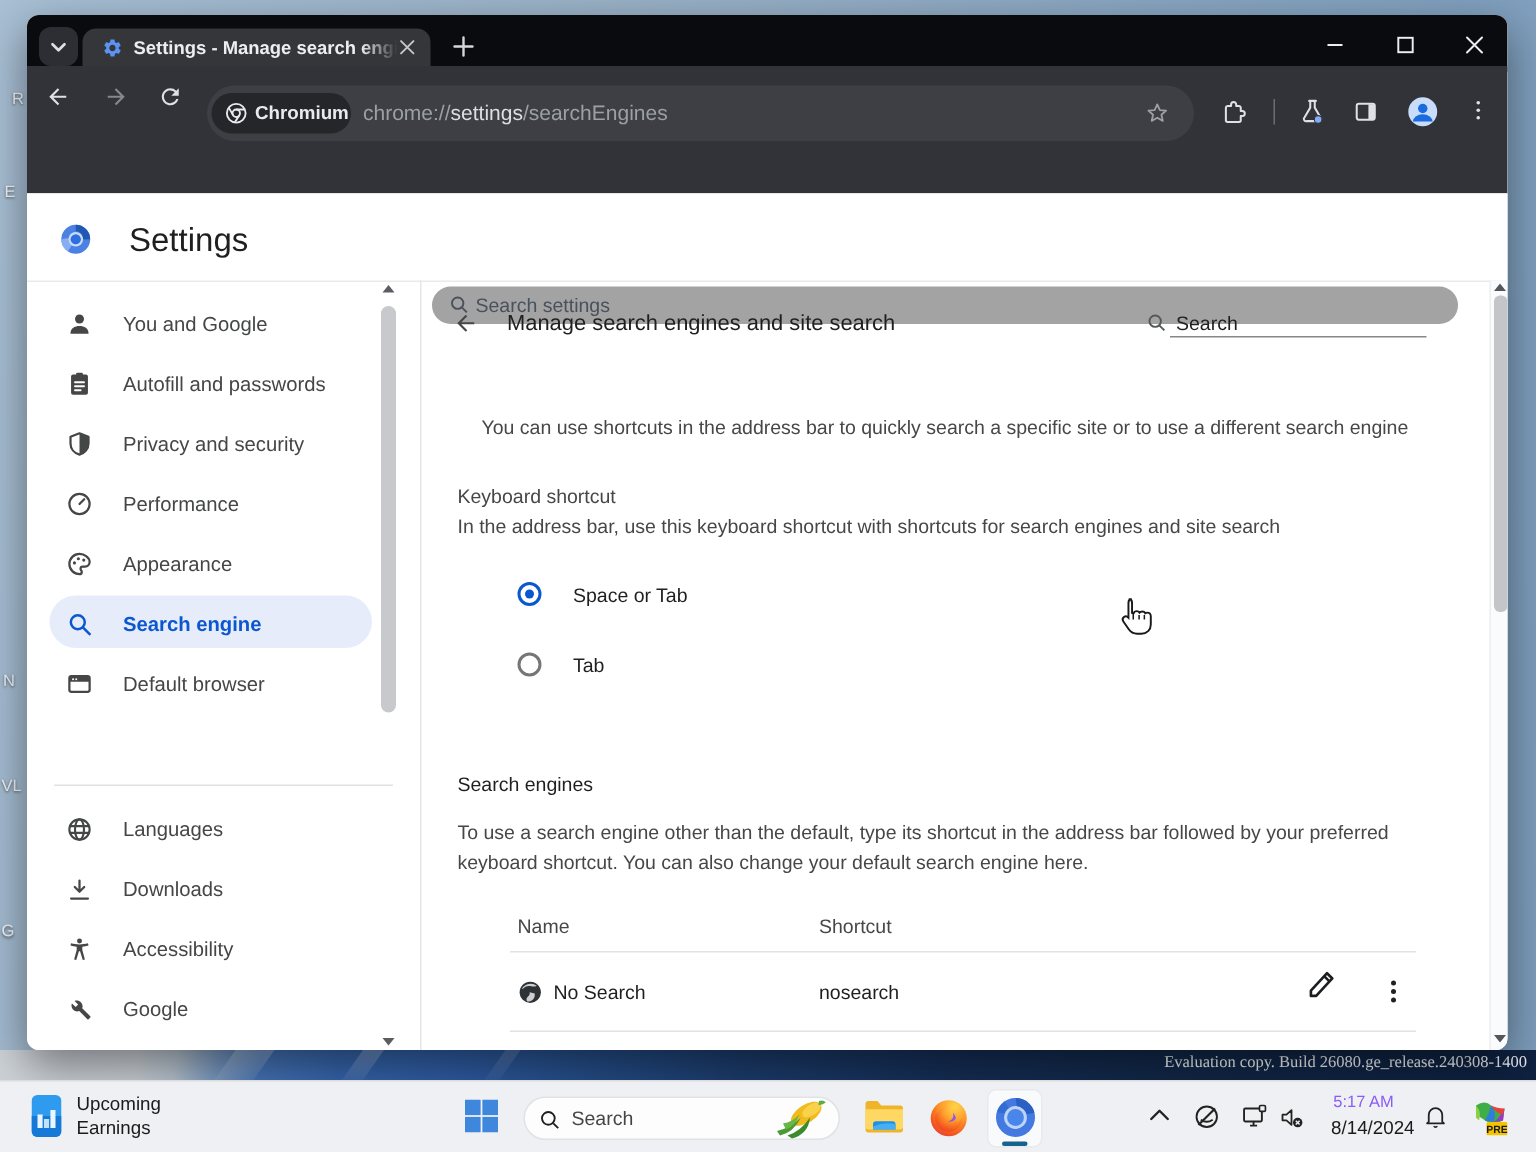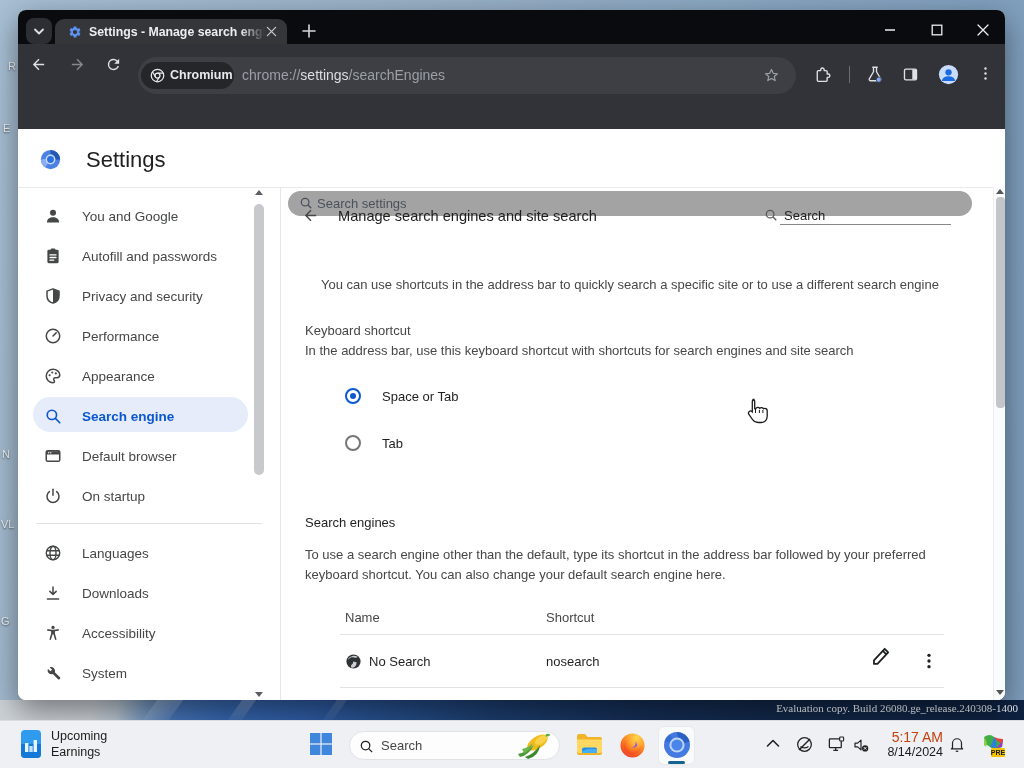--- a/index.html
+++ b/index.html
@@ -215,27 +215,20 @@
           </svg>
           <span>Default browser</span>
         </div>
         <div class="navitem" style="top:209px;color:#0b57d0;font-weight:bold;">
           <svg width="18" height="18" viewBox="0 0 24 24" fill="none" stroke="#0b57d0" stroke-width="2.2">
             <circle cx="10.5" cy="10.5" r="6.2"></circle>
             <path d="M15.2 15.2 L21 21" stroke-linecap="round"></path>
           </svg>
           <span>Search engine</span>
         </div>
-        <div class="navitem" style="top:289px;">
-          <svg width="18" height="18" viewBox="0 0 24 24" fill="none" stroke="#454746" stroke-width="2">
-            <path d="M12 3v8" stroke-linecap="round"></path>
-            <path d="M16.8 6.2a8 8 0 1 1-9.6 0" stroke-linecap="round"></path>
-          </svg>
-          <span>On startup</span>
-        </div>
         <div style="position:absolute;left:18px;top:336px;width:226px;height:1px;background:#e0e2e4;"></div>
         <div class="navitem" style="top:346px;">
           <svg width="18" height="18" viewBox="0 0 24 24" fill="none" stroke="#454746" stroke-width="1.9">
             <circle cx="12" cy="12" r="9"></circle>
             <ellipse cx="12" cy="12" rx="4" ry="9"></ellipse>
             <path d="M3.6 9h16.8M3.6 15h16.8"></path>
           </svg>
           <span>Languages</span>
         </div>
         <div class="navitem" style="top:386px;">
@@ -249,21 +242,21 @@
           <svg width="18" height="18" viewBox="0 0 24 24" fill="#454746">
             <circle cx="12" cy="4.5" r="2.2"></circle>
             <path d="M12 7.5c-2.6 0-5.3-.4-7.5-1l-.5 2c1.7.5 3.6.8 5.5 1v3l-2.3 8.3 1.9.6 2.4-7.9h1l2.4 7.9 1.9-.6L14.5 12.5v-3c1.9-.2 3.8-.5 5.5-1l-.5-2c-2.2.6-4.9 1-7.5 1z"></path>
           </svg>
           <span>Accessibility</span>
         </div>
         <div class="navitem" style="top:466px;">
           <svg width="18" height="18" viewBox="0 0 24 24" fill="#454746">
             <path d="M21.6 18.1l-7.2-7.2c.7-1.8.3-3.9-1.2-5.4C11.7 4 9.4 3.6 7.6 4.4l3.2 3.2-2.2 2.2L5.3 6.6c-.9 1.8-.4 4.1 1.1 5.6 1.5 1.5 3.6 1.9 5.4 1.2l7.2 7.2c.3.3.8.3 1.1 0l1.4-1.4c.4-.3.4-.8.1-1.1z"></path>
           </svg>
-          <span>System</span>
+          <span>Google</span>
         </div>
 
         <div style="position:absolute;left:236px;top:17px;width:10px;height:271px;border-radius:5px;background:#c7c9cc;"></div>
         <div style="position:absolute;left:237px;top:3px;width:0;height:0;border-left:4px solid transparent;border-right:4px solid transparent;border-bottom:5px solid #5a5d61;"></div>
         <div style="position:absolute;left:237px;top:505px;width:0;height:0;border-left:4px solid transparent;border-right:4px solid transparent;border-top:5px solid #5a5d61;"></div>
       </div>
 
       <div id="vdiv"></div>
 
       <div id="content" style="position:absolute;left:262px;top:58px;width:713px;height:513px;">
@@ -412,21 +405,21 @@
       <path d="M8 19.5 h6 M11 16 v3.5"></path>
       <rect x="16" y="2.5" width="5" height="5" rx="1" fill="#eef0f3" stroke-width="1.4"></rect>
     </svg>
 
     <svg class="tb" style="left:852px;top:15px;" width="18" height="18" viewBox="0 0 24 24">
       <path d="M4 9.5 h3.5 L12 5.5 v13 L7.5 14.5 H4 z" fill="none" stroke="#222" stroke-width="1.6" stroke-linejoin="round"></path>
       <circle cx="17.5" cy="16.5" r="4.2" fill="#222"></circle>
       <path d="M15.8 14.8 l3.4 3.4 M19.2 14.8 l-3.4 3.4" stroke="#eef0f3" stroke-width="1.3"></path>
     </svg>
 
-    <div class="tb" style="left:875px;top:8px;width:68px;font-size:14px;color:#c2410c;text-align:right;">5:17 AM</div>
+    <div class="tb" style="left:875px;top:8px;width:68px;font-size:11px;color:#8b5cf6;text-align:center;">5:17 AM</div>
     <div class="tb" style="left:875px;top:24px;width:68px;font-size:12.5px;color:#1b1b1b;text-align:right;">8/14/2024</div>
 
     <svg class="tb" style="left:948px;top:14px;" width="18" height="18" viewBox="0 0 24 24" fill="none" stroke="#222" stroke-width="1.6">
       <path d="M6 17 v-6 a6 6 0 0 1 12 0 v6 l1.5 1.5 H4.5 z" stroke-linejoin="round"></path>
       <path d="M10.5 21 a1.8 1.8 0 0 0 3 0"></path>
     </svg>
 
     <svg class="tb" style="left:982px;top:12px;" width="23" height="24" viewBox="0 0 23 24">
       <path d="M2 4 Q8 0 12 4 T21 6 L20 14 Q13 18 8 14 T2 12 Z" fill="#3fae49"></path>
       <path d="M2 4 Q6 8 4 14 L2 12 Z" fill="#8ad03f"></path>

